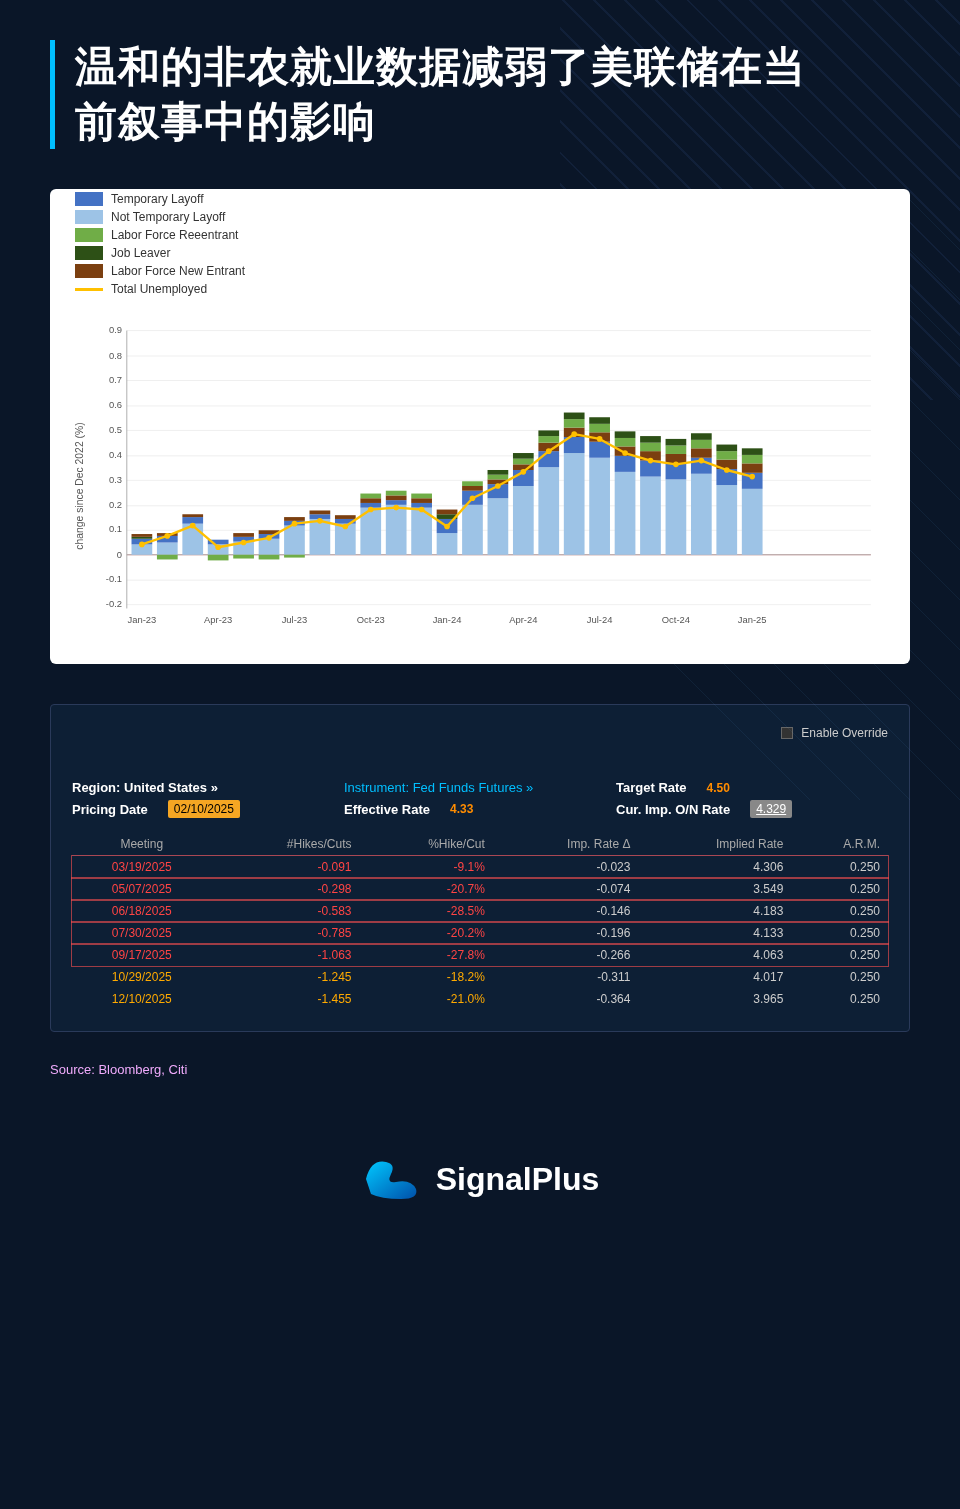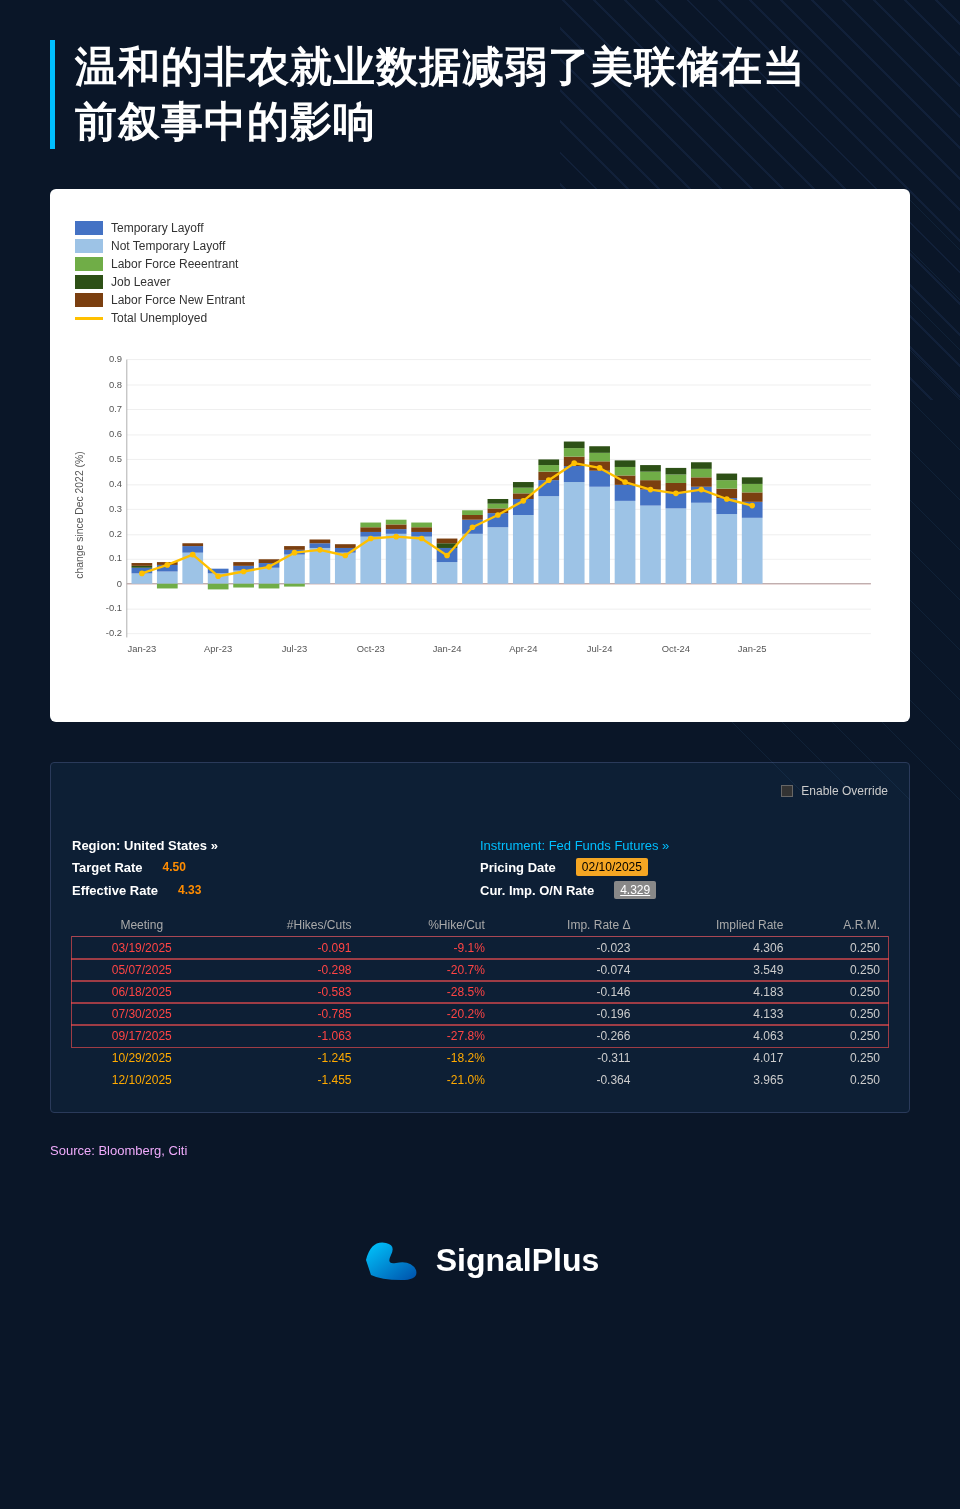--- a/index.html
+++ b/index.html
@@ -47,21 +47,21 @@
       font-weight: bold;
       color: #ffffff;
       line-height: 1.3;
       letter-spacing: 1px;
     }
 
     
     .chart-container {
       background: #ffffff;
       border-radius: 6px;
-      padding: 32px 25px;
+      padding: 3px 25px;
       margin-bottom: 40px;
       position: relative;
     }
 
     .chart-legend {
       display: flex;
       flex-direction: column;
       gap: 4px;
       margin-bottom: 15px;
       font-size: 12px;
@@ -119,21 +119,21 @@
     .override-checkbox {
       width: 12px;
       height: 12px;
       background: #333;
       border: 1px solid #666;
       display: inline-block;
     }
 
     .info-grid {
       display: grid;
-      grid-template-columns: 1fr 1fr;
+      grid-template-columns: 1fr 1fr 1fr;
       gap: 5px 0;
       margin-bottom: 15px;
       margin-top: 40px;
     }
 
     .info-label {
       color: #fff;
       font-weight: bold;
       font-size: 13px;
     }

